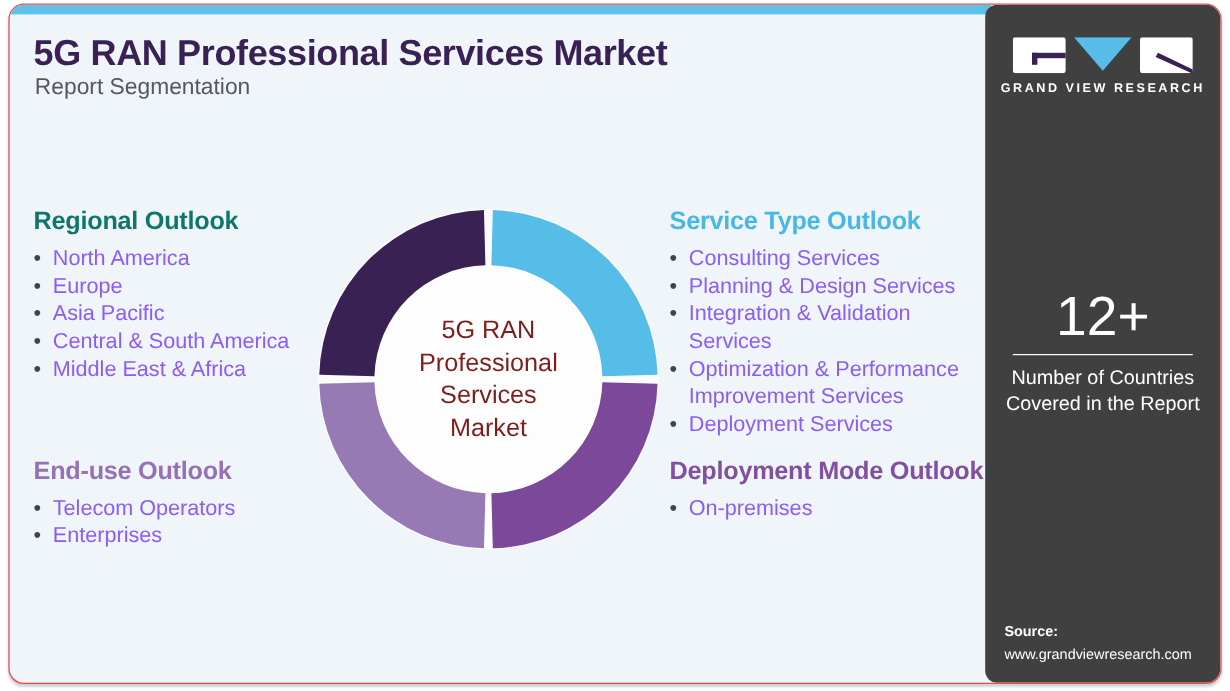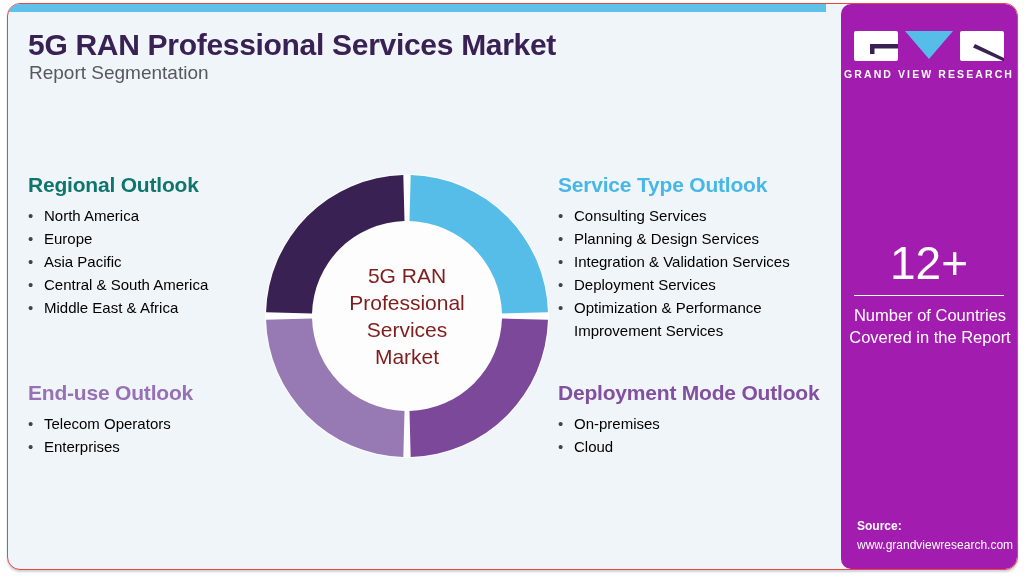--- a/index.html
+++ b/index.html
@@ -45,21 +45,21 @@
   .outlook-heading {
     font-size: 21px; font-weight: bold;
     margin: 0 0 7px 0; letter-spacing: -0.2px;
   }
   .c-dark   { color: #0f766e; }
   .c-blue   { color: #47b7e8; }
   .c-lpurp  { color: #9671b5; }
   .c-mpurp  { color: #8150a0; }
   ul.bullets {
     list-style: none; margin: 0; padding: 0;
-    font-size: 15px; color: #000000; line-height: 23px;
+    font-size: 18px; color: #8b5cf6; line-height: 23px;
   }
   ul.bullets li { padding-left: 16px; }
   ul.bullets li::before {
     content: "\2022";
     display: inline-block; width: 16px; margin-left: -16px;
     color: #3f444b;
   }
   .donut-wrap {
     position: absolute; left: 253px; top: 166px;
     width: 292px; height: 292px;
@@ -69,22 +69,22 @@
     position: absolute; inset: 0;
     display: flex; flex-direction: column;
     align-items: center; justify-content: center;
     text-align: center;
     font-size: 21px; line-height: 27px;
     color: #7f1d1d;
     pointer-events: none;
   }
   .sidebar {
     position: absolute; top: 0; right: 0;
-    width: 176px; height: 100%;
-    background: #a21caf;
+    width: 196px; height: 100%;
+    background: #404040;
     border-radius: 10px 12px 12px 10px;
     color: #ffffff;
   }
   .logo-block {
     position: absolute; top: 27px; left: 0; right: 0;
     text-align: center;
   }
   .logo-block svg { display: block; margin: 0 auto; }
   .brand-name {
     margin-top: 7px;
@@ -159,30 +159,29 @@
         <div>Market</div>
       </div>
   </div>
 
   <div class="outlook-block pos-service">
     <h3 class="outlook-heading c-blue">Service Type Outlook</h3>
     <ul class="bullets">
         <li>Consulting Services</li>
         <li>Planning &amp; Design Services</li>
         <li>Integration &amp; Validation Services</li>
+        <li>Optimization &amp; Performance Improvement Services</li>
         <li>Deployment Services</li>
-        <li>Optimization &amp; Performance Improvement Services</li>
       </ul>
   </div>
 
   <div class="outlook-block pos-deployment">
     <h3 class="outlook-heading c-mpurp">Deployment Mode Outlook</h3>
     <ul class="bullets">
         <li>On-premises</li>
-        <li>Cloud</li>
       </ul>
   </div>
 
   <div class="sidebar">
     <div class="logo-block">
       <svg width="150" height="30" viewBox="0 0 150 30">
         <rect x="0" y="0" width="44" height="30" rx="2" fill="#ffffff"></rect>
         <rect x="16" y="13" width="28" height="4.5" fill="#3a2153"></rect>
         <rect x="16" y="13" width="4.5" height="10" fill="#3a2153"></rect>
         <polygon points="51,0 99,0 75,28" fill="#56bde9"></polygon>

